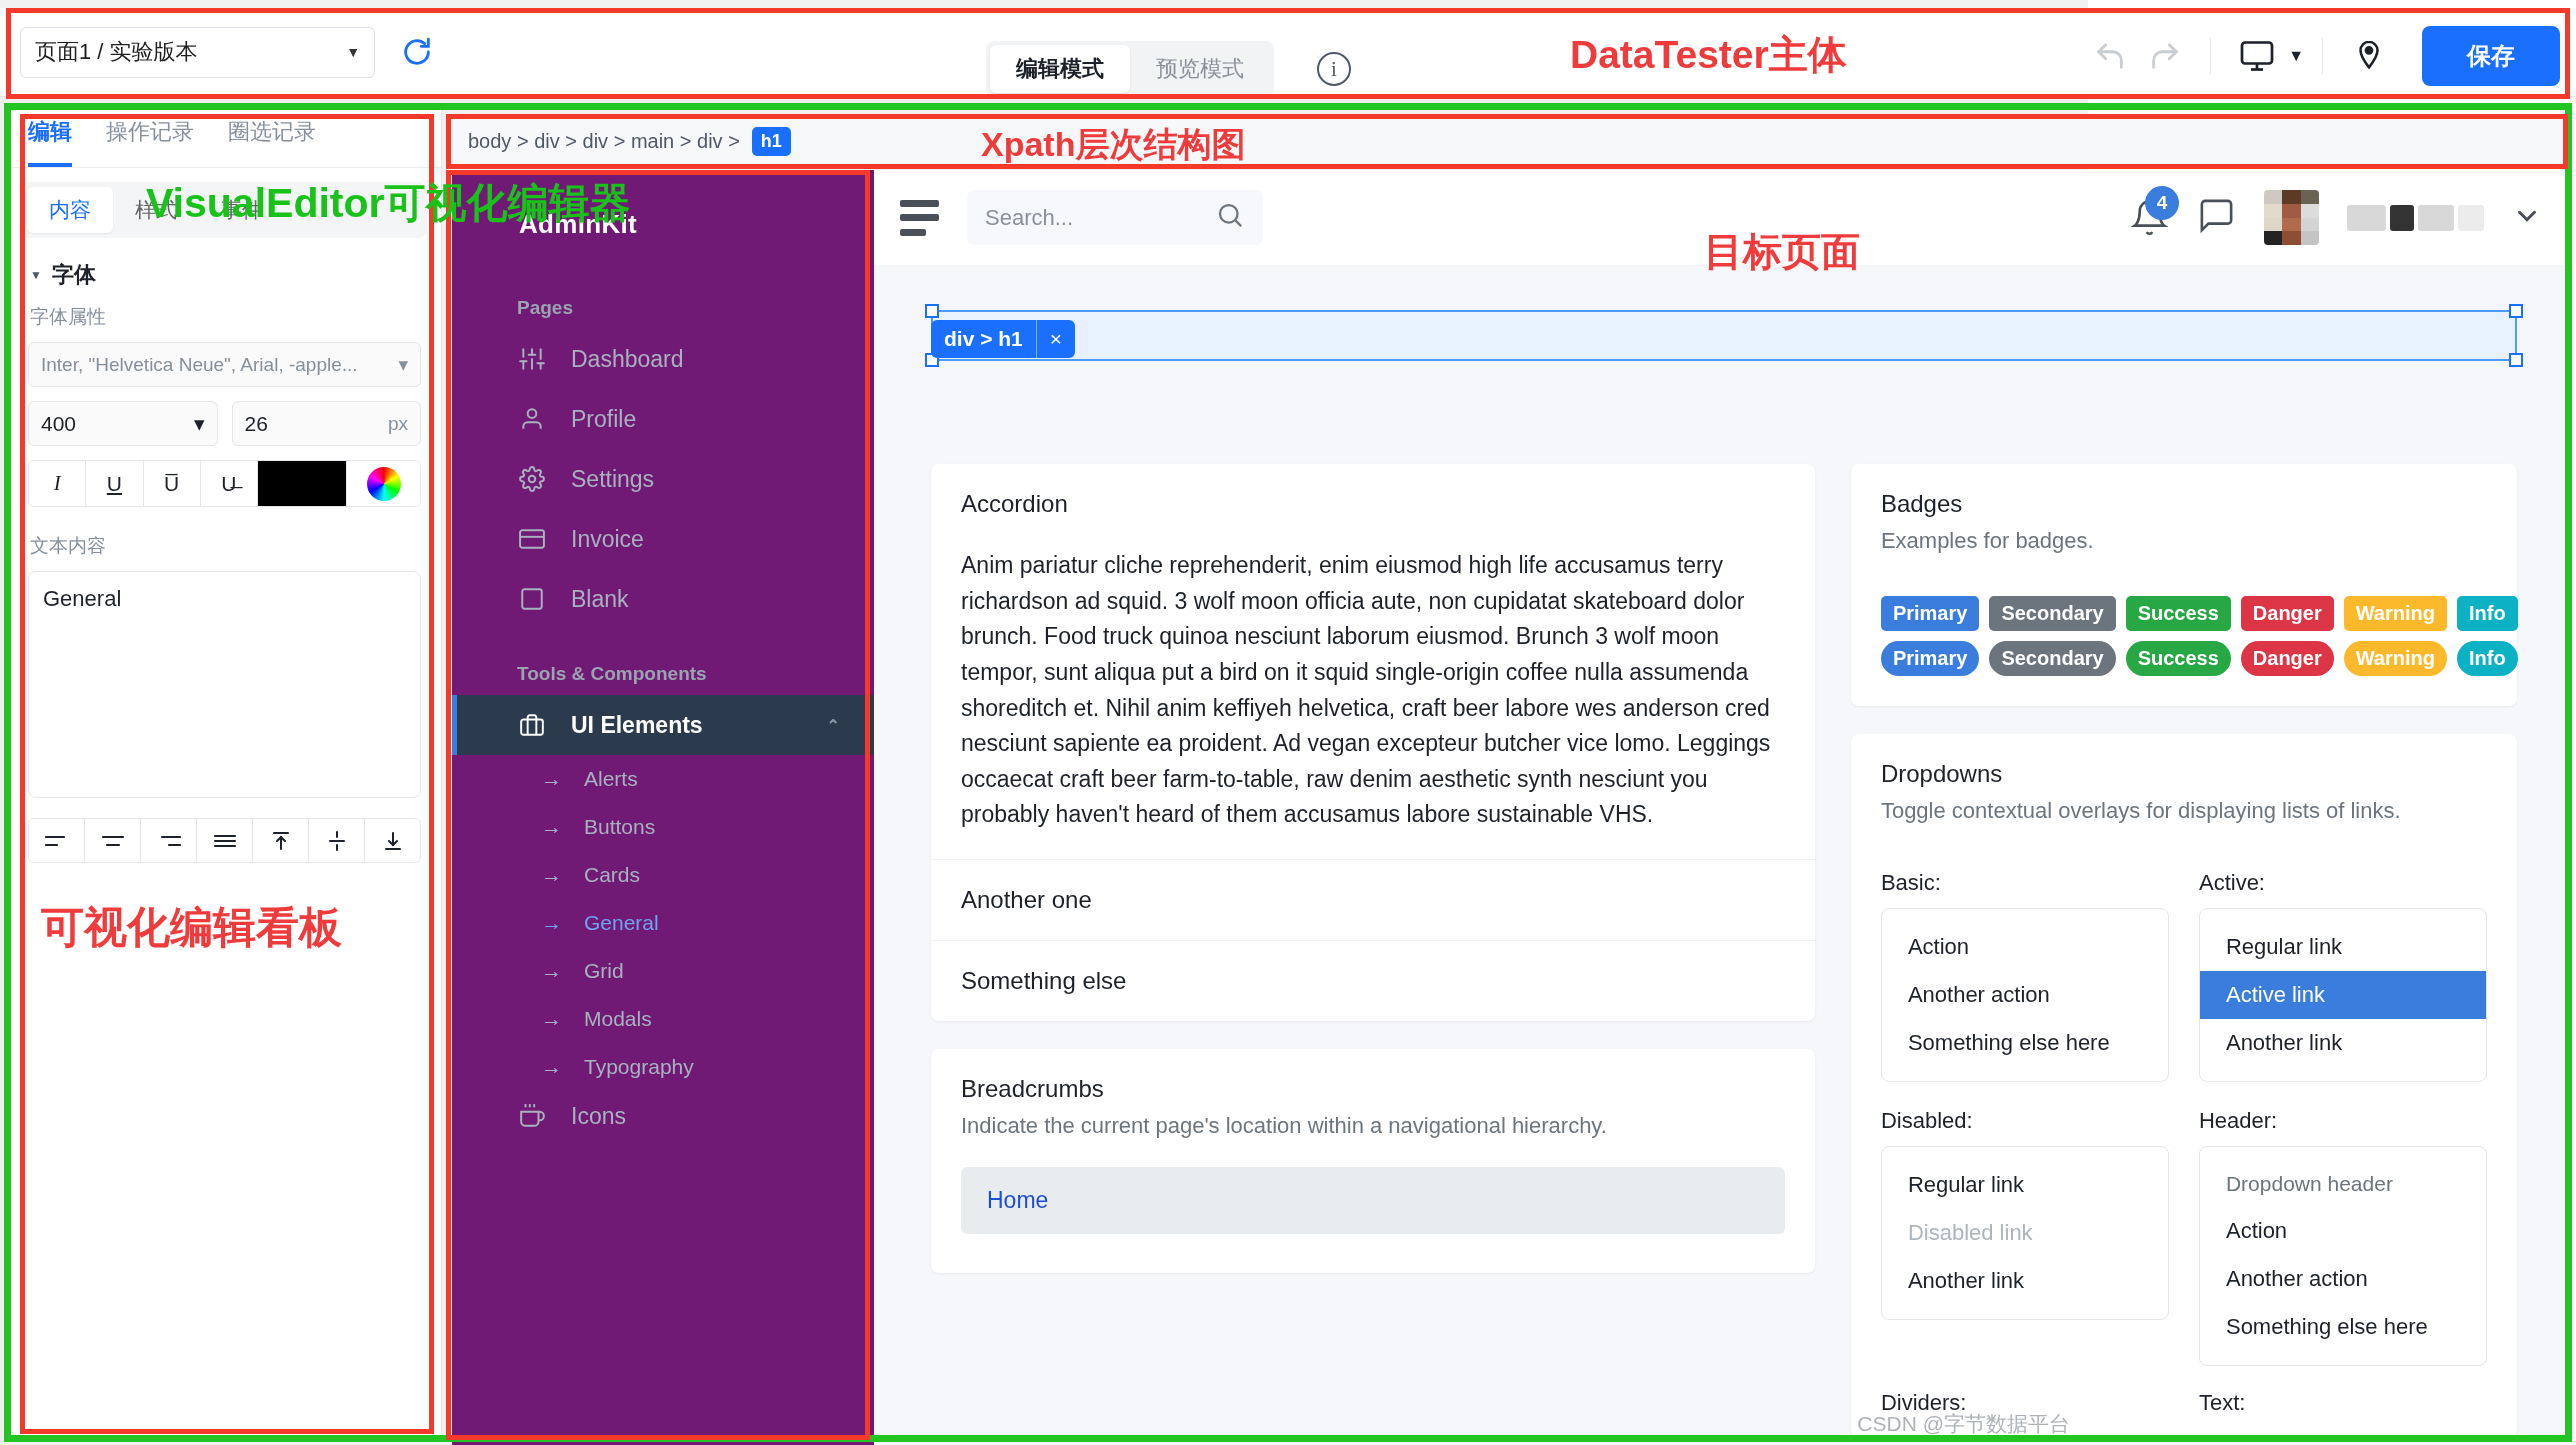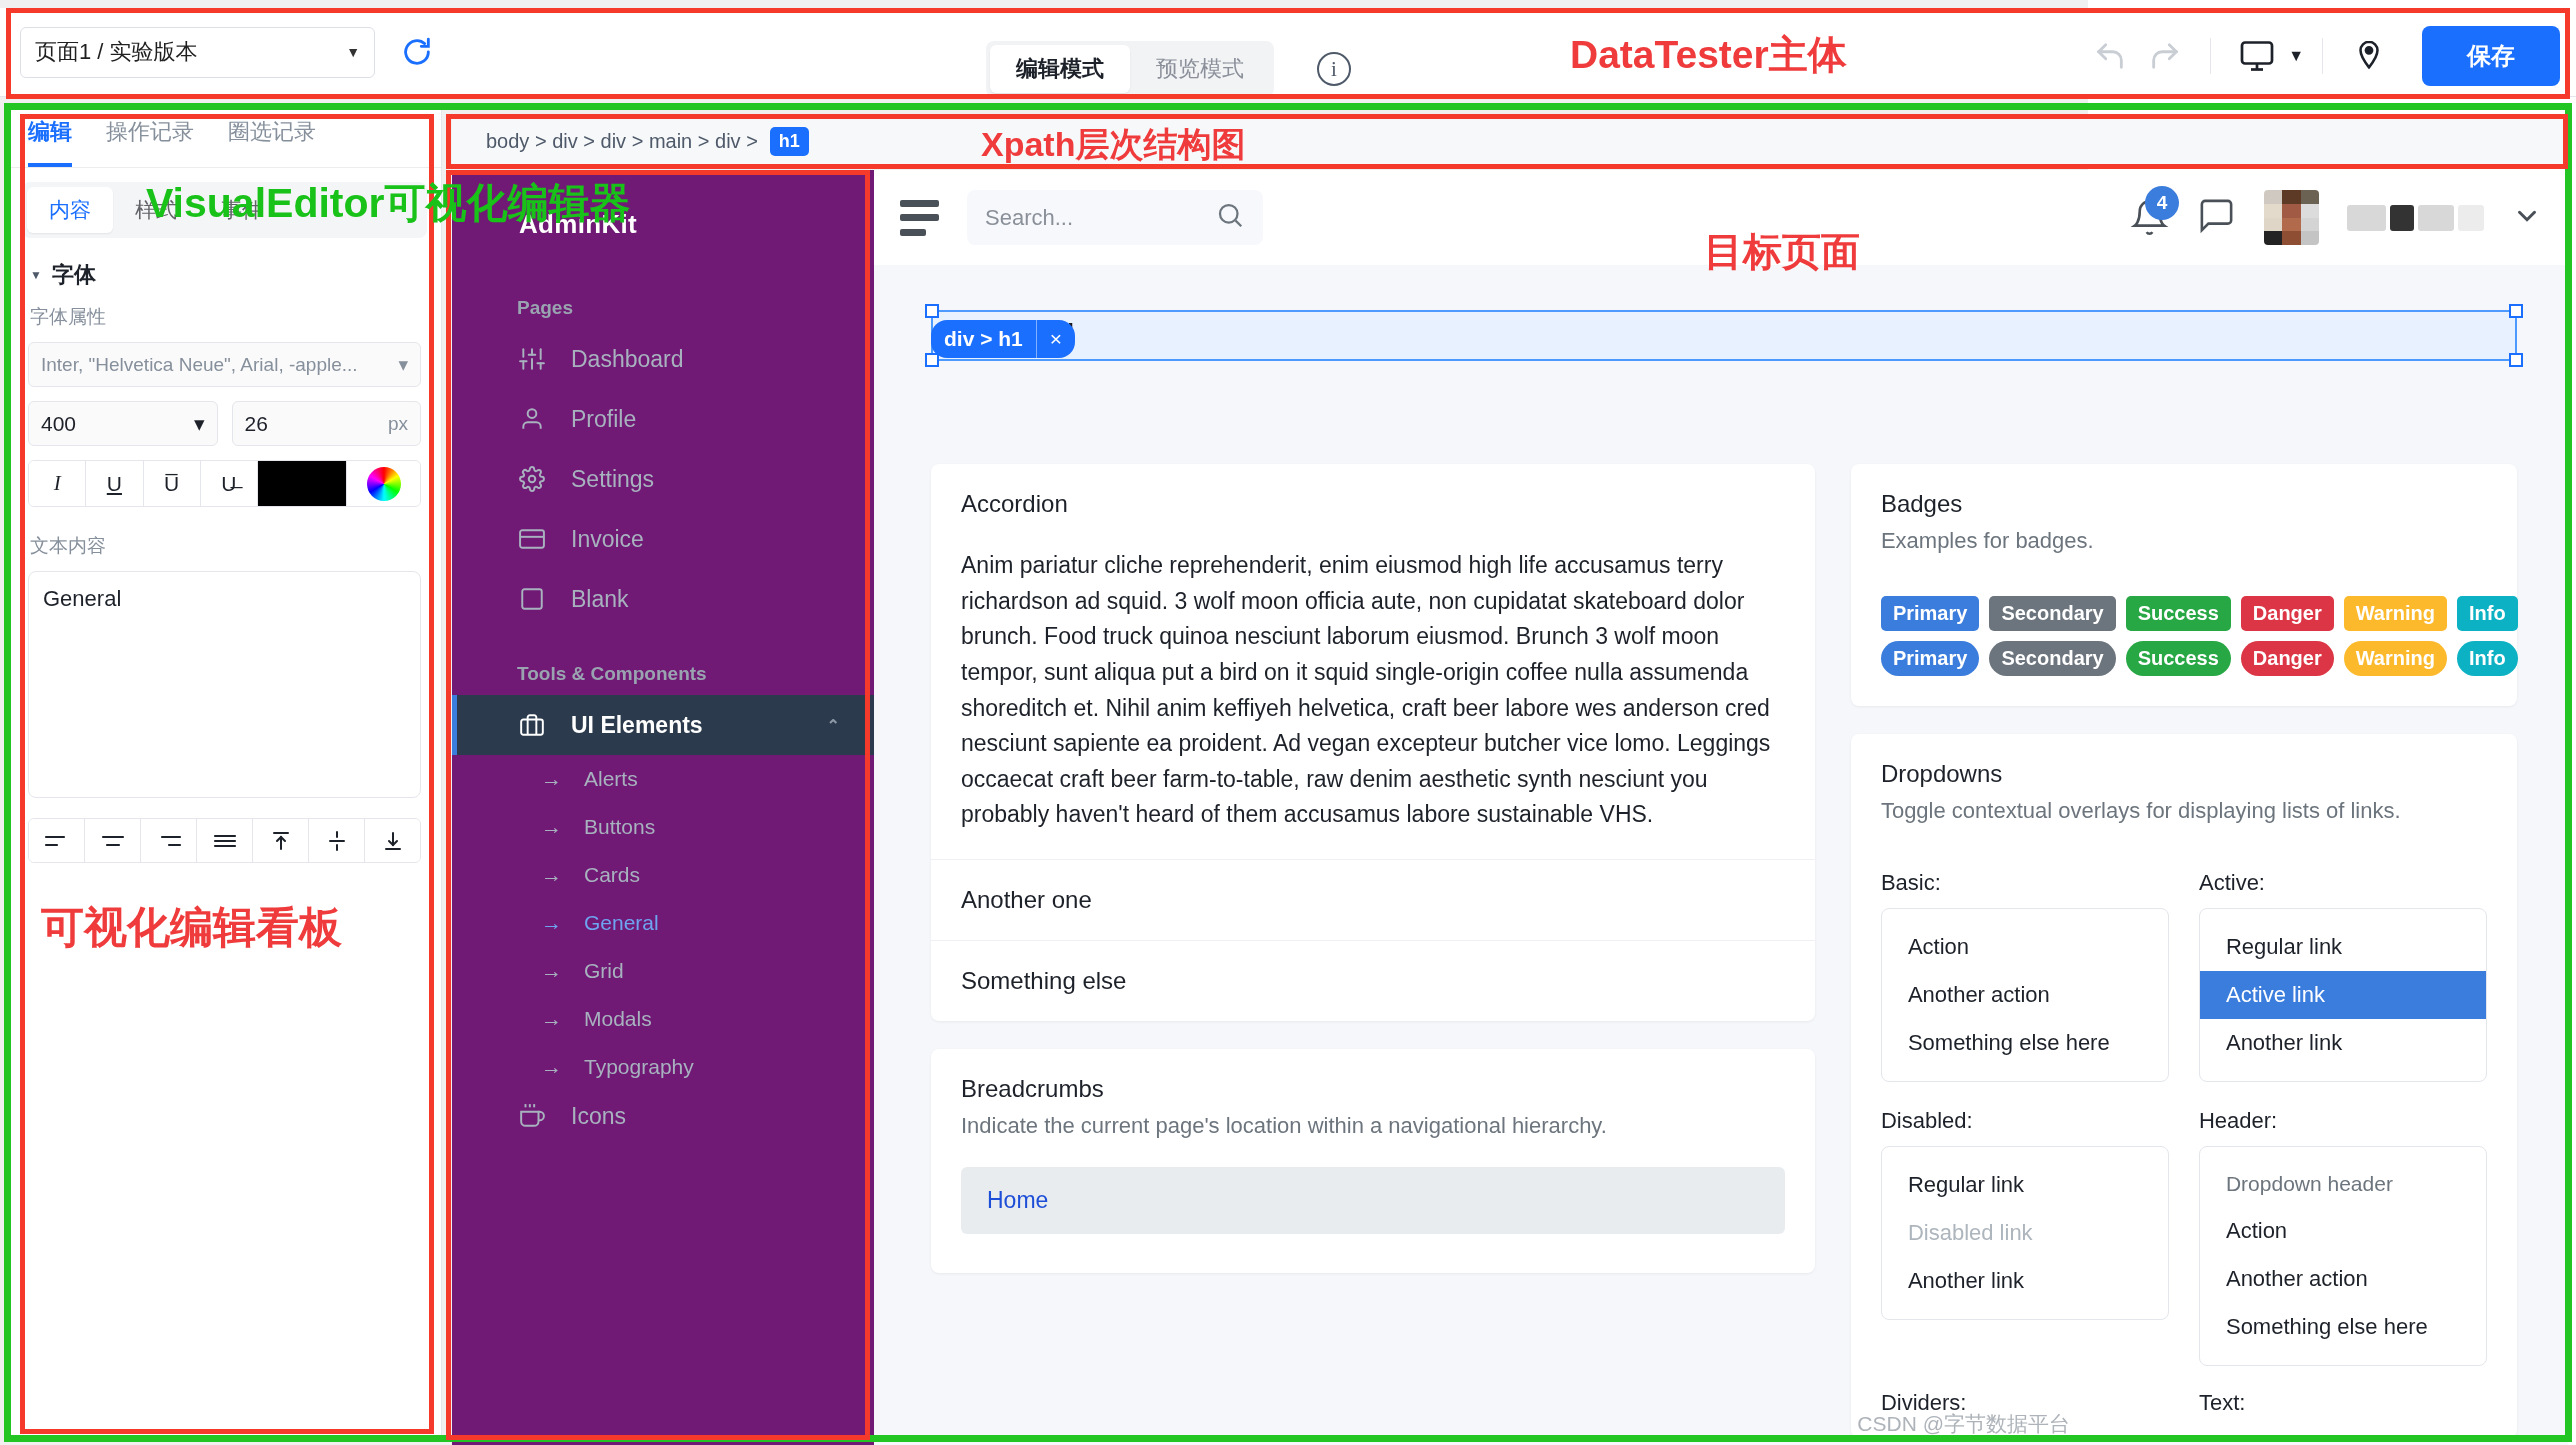--- a/index.html
+++ b/index.html
@@ -99,21 +99,21 @@
     margin: 4px 20px 0 20px; height: 227px; border:1px solid #e5e6eb; border-radius:8px;
     background:#fff; padding: 14px; font-size: 22px; color:#1d2129;
   }
   .align-row { display:flex; margin: 20px 20px 0 20px; border:1px solid #e5e6eb; border-radius:6px; overflow:hidden; height: 45px;}
   .align-btn { flex:1; display:flex; align-items:center; justify-content:center; border-right:1px solid #e5e6eb; background:#fff; }
   .align-btn:last-child { border-right:none; }
 
   
   .xpath-bar {
     position: absolute; left: 452px; top: 116px; width: 2116px; height: 51px;
-    background:#f7f8fa; display:flex; align-items:center; padding-left: 34px; gap: 6px;
+    background:#f7f8fa; display:flex; align-items:center; padding-left: 16px; gap: 6px;
     font-size: 20px; color:#4e5969;
   }
   .xp-chip { background:#1a6fff; color:#fff; font-weight:bold; font-size:18px; padding: 4px 9px; border-radius:5px; margin-left: 6px;}
 
   
   .ak-side {
     position: absolute; left: 452px; top: 170px; width: 422px; height: 1276px;
     background: #701a75; color:#e9ecef; overflow: hidden;
   }
   .ak-brand { font-size: 26px; font-weight: bold; color:#fff; padding: 39px 0 0 67px; letter-spacing:0.3px;}
@@ -144,21 +144,21 @@
   .badge-count {
     position:absolute; right:-10px; top:-12px; width:34px; height:34px; border-radius:50%;
     background:#3b7ddd; color:#fff; font-size:19px; display:flex; align-items:center; justify-content:center; font-weight:bold;
   }
   .avatar { width: 55px; height: 55px; border-radius:4px; overflow:hidden; display:grid; grid-template-columns: repeat(3,1fr); grid-template-rows: repeat(4,1fr); }
   .redact { height: 26px; border-radius:3px; background:#d8d8d8; }
 
   
   .sel-chip {
     position:absolute; left: 57px; top: 10px; display:flex; align-items:center;
-    background:#1a6fff; color:#fff; border-radius:16px; font-size:21px; font-weight:bold; overflow:hidden; z-index: 12;
+    background:#1a6fff; color:#fff; border-radius:6px; font-size:21px; font-weight:bold; overflow:hidden; z-index: 12;
   }
   .sel-chip .lbl { padding: 7px 13px; }
   .sel-chip .xx { padding: 7px 13px; border-left:1px solid rgba(255,255,255,.45); font-weight:normal;}
   .sel-h1 {
     position:relative; margin: 45px 51px 0 57px; border:2px solid #4c9aff; background:#e8f1ff;
     padding: 6px 10px; font-size: 37px; color:#1a1a1a; height: 51px; line-height: 39px;
   }
   .handle { position:absolute; width:14px; height:14px; background:#fff; border:2px solid #1a6fff;}
   .tp-body { padding: 0 51px 0 57px; display:flex; gap: 36px; margin-top: 26px; }
   .col-left { width: 58%; }

